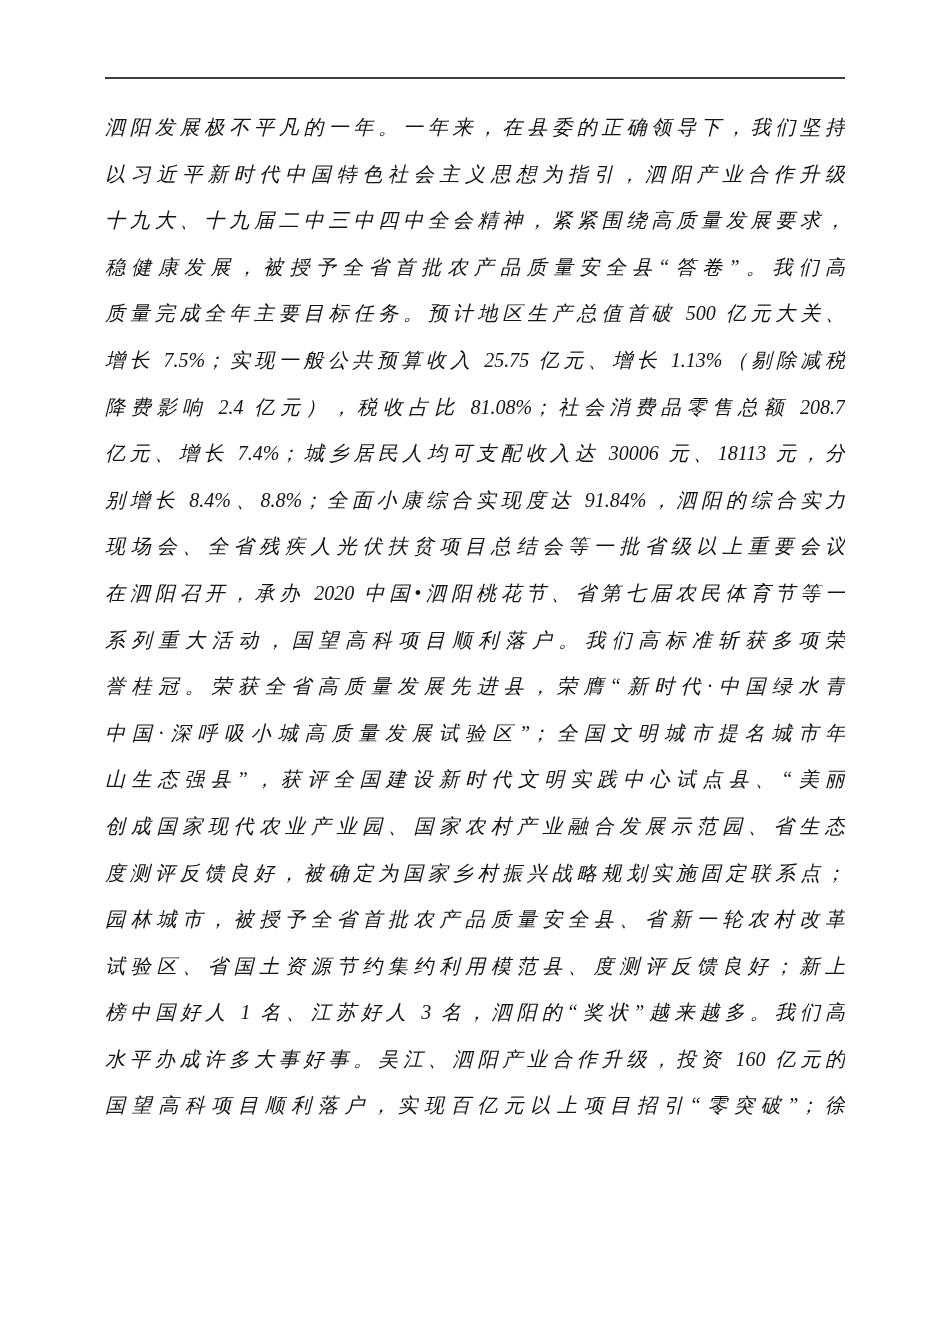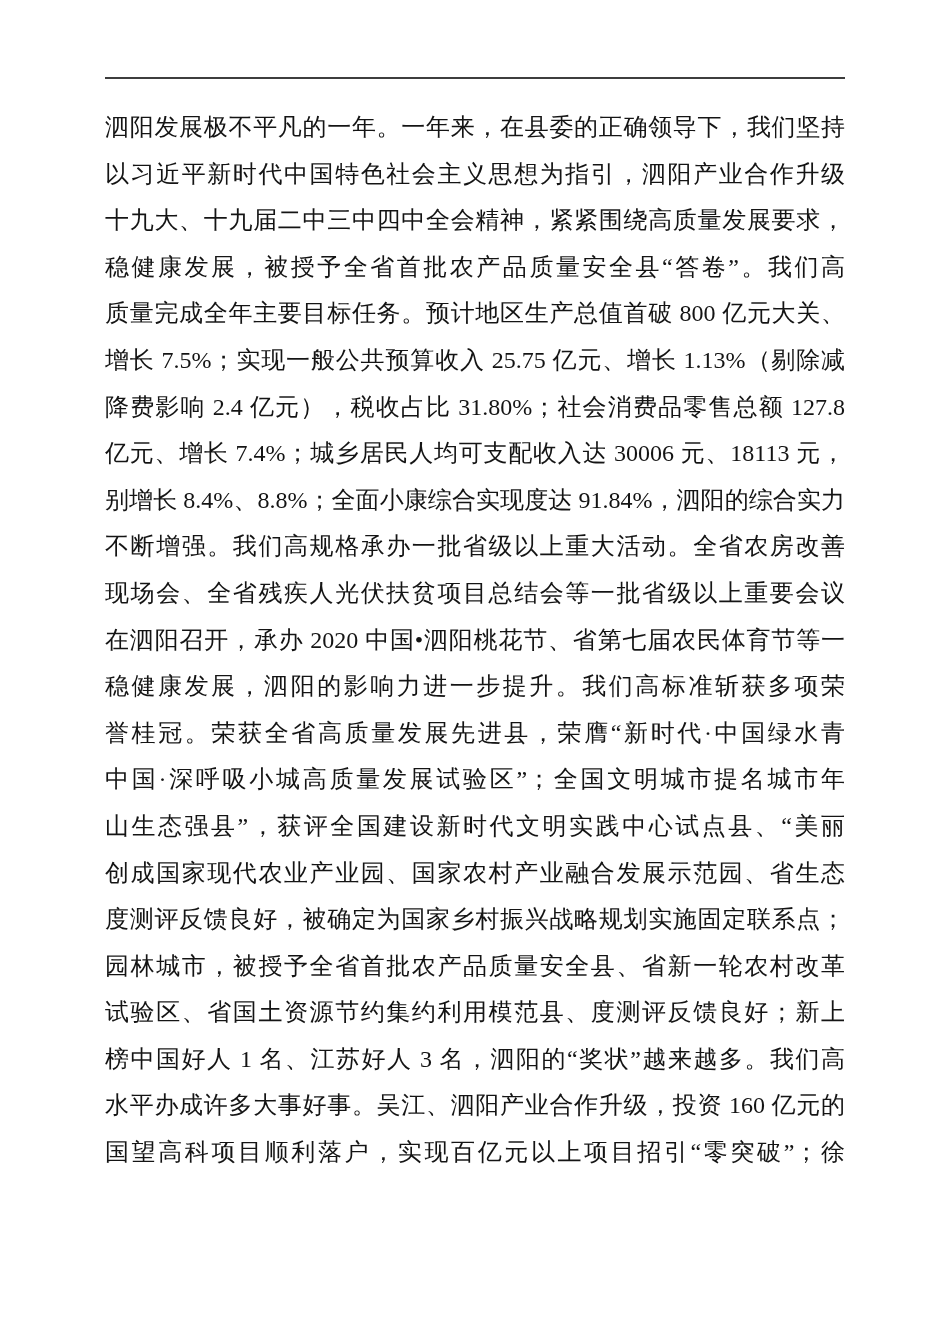--- a/index.html
+++ b/index.html
@@ -27,47 +27,47 @@
     position: absolute;
     left: 105px;
     top: 104px;
     width: 740px;
     color: #141414;
   }
   .line {
     width: 740px;
     height: 46.6px;
     line-height: 46.6px;
-    font-size: 24px;
+    font-size: 20px;
     font-weight: 500;
     text-align: justify;
     
     text-align-last: justify;
     overflow: hidden;
+    font-style: italic;
   }
 </style>
 </head>
 <body>
 
 <div class="page">
   <div class="header-rule"></div>
   <div class="body-text">
     <div class="line">泗阳发展极不平凡的一年。一年来，在县委的正确领导下，我们坚持</div>
     <div class="line">以习近平新时代中国特色社会主义思想为指引，泗阳产业合作升级</div>
     <div class="line">十九大、十九届二中三中四中全会精神，紧紧围绕高质量发展要求，</div>
     <div class="line">稳健康发展，被授予全省首批农产品质量安全县“答卷”。我们高</div>
-    <div class="line">质量完成全年主要目标任务。预计地区生产总值首破 800 亿元大关、</div>
+    <div class="line">质量完成全年主要目标任务。预计地区生产总值首破 500 亿元大关、</div>
     <div class="line">增长 7.5%；实现一般公共预算收入 25.75 亿元、增长 1.13%（剔除减税</div>
-    <div class="line">降费影响 2.4 亿元），税收占比 31.80%；社会消费品零售总额 127.8</div>
+    <div class="line">降费影响 2.4 亿元），税收占比 81.08%；社会消费品零售总额 208.7</div>
     <div class="line">亿元、增长 7.4%；城乡居民人均可支配收入达 30006 元、18113 元，分</div>
     <div class="line">别增长 8.4%、8.8%；全面小康综合实现度达 91.84%，泗阳的综合实力</div>
-    <div class="line">不断增强。我们高规格承办一批省级以上重大活动。全省农房改善</div>
     <div class="line">现场会、全省残疾人光伏扶贫项目总结会等一批省级以上重要会议</div>
     <div class="line">在泗阳召开，承办 2020 中国•泗阳桃花节、省第七届农民体育节等一</div>
-    <div class="line">稳健康发展，泗阳的影响力进一步提升。我们高标准斩获多项荣</div>
+    <div class="line">系列重大活动，国望高科项目顺利落户。我们高标准斩获多项荣</div>
     <div class="line">誉桂冠。荣获全省高质量发展先进县，荣膺“新时代·中国绿水青</div>
     <div class="line">中国·深呼吸小城高质量发展试验区”；全国文明城市提名城市年</div>
     <div class="line">山生态强县”，获评全国建设新时代文明实践中心试点县、“美丽</div>
     <div class="line">创成国家现代农业产业园、国家农村产业融合发展示范园、省生态</div>
     <div class="line">度测评反馈良好，被确定为国家乡村振兴战略规划实施固定联系点；</div>
     <div class="line">园林城市，被授予全省首批农产品质量安全县、省新一轮农村改革</div>
     <div class="line">试验区、省国土资源节约集约利用模范县、度测评反馈良好；新上</div>
     <div class="line">榜中国好人 1 名、江苏好人 3 名，泗阳的“奖状”越来越多。我们高</div>
     <div class="line">水平办成许多大事好事。吴江、泗阳产业合作升级，投资 160 亿元的</div>
     <div class="line">国望高科项目顺利落户，实现百亿元以上项目招引“零突破”；徐</div>

